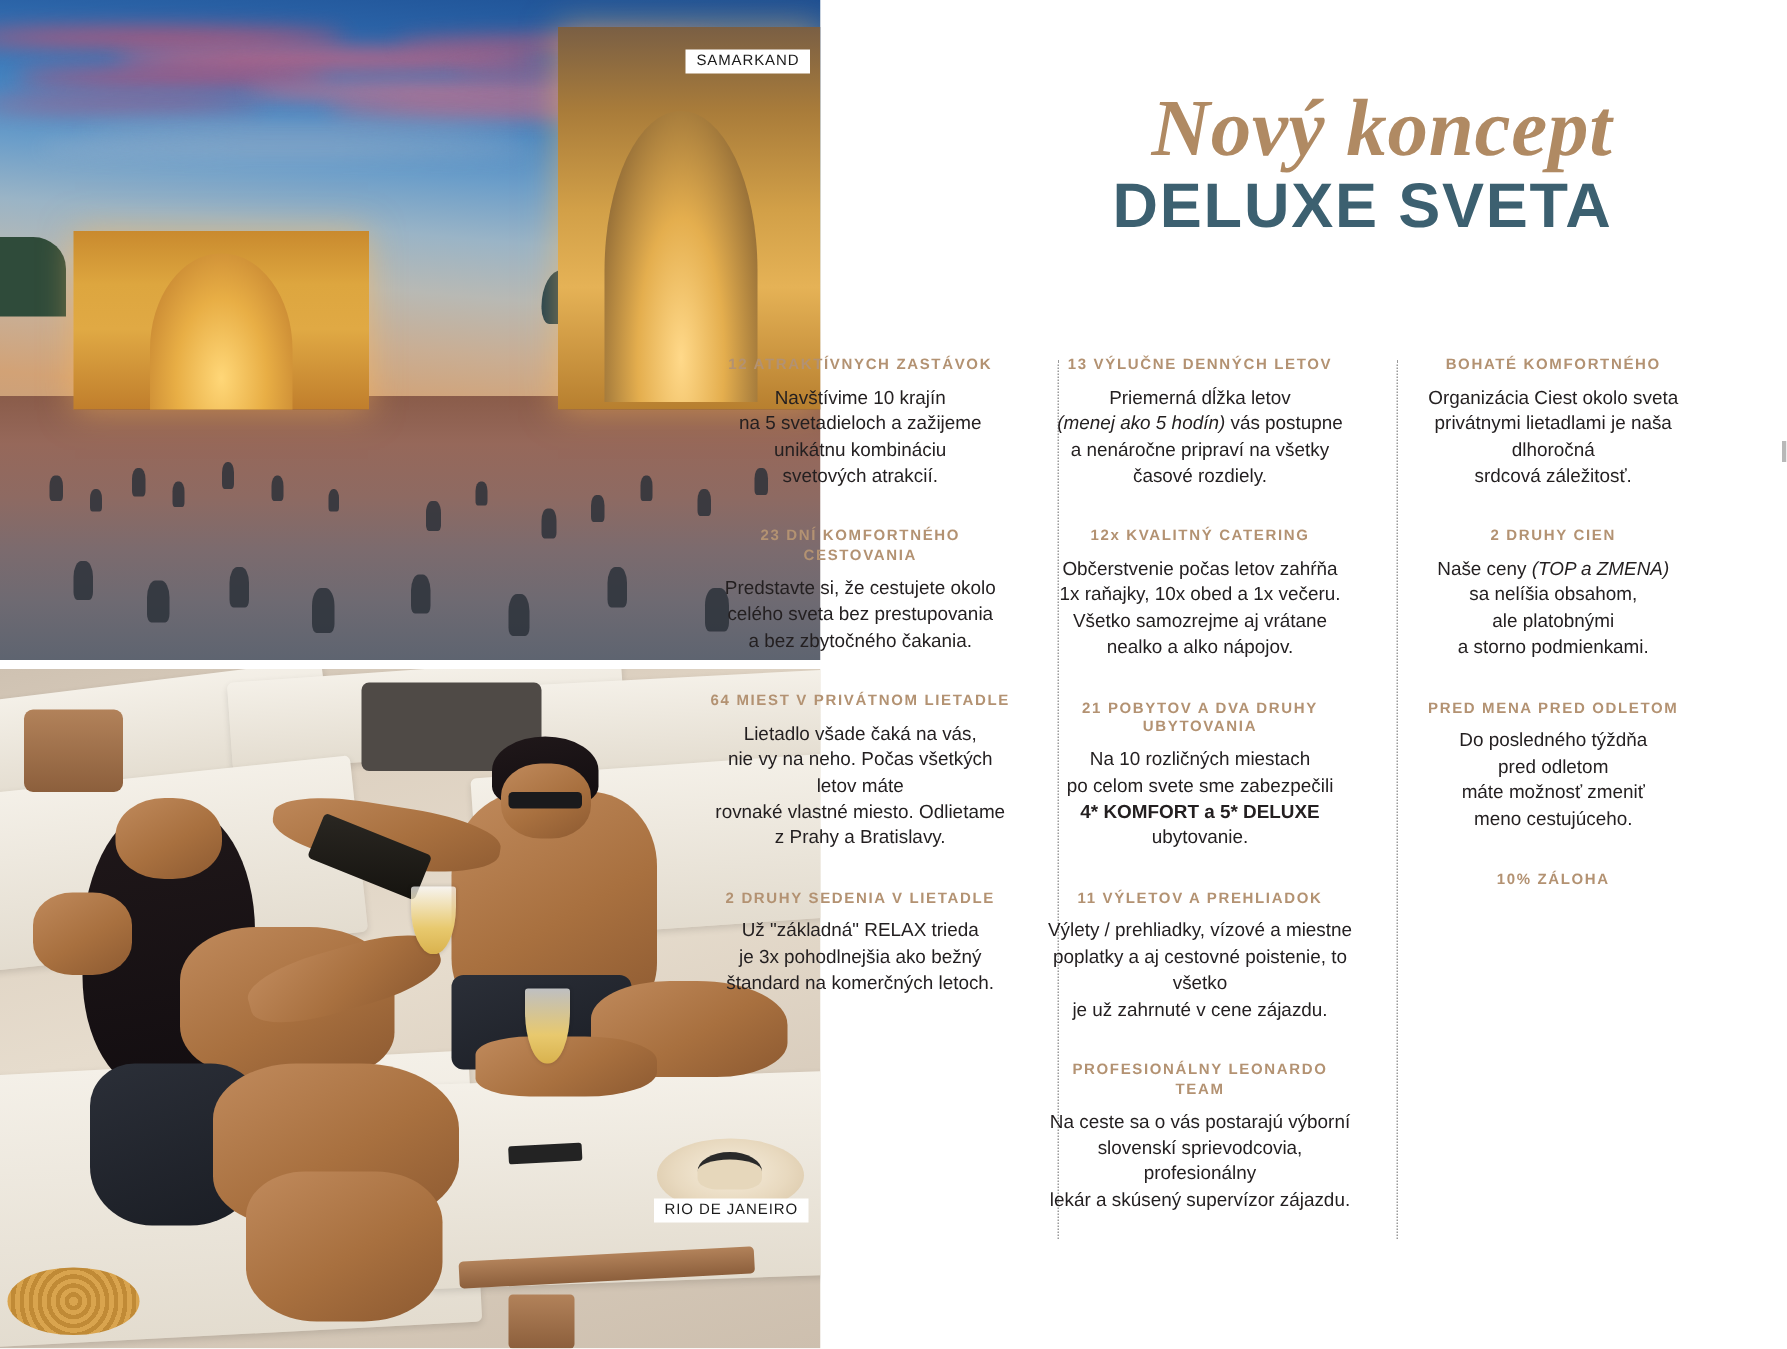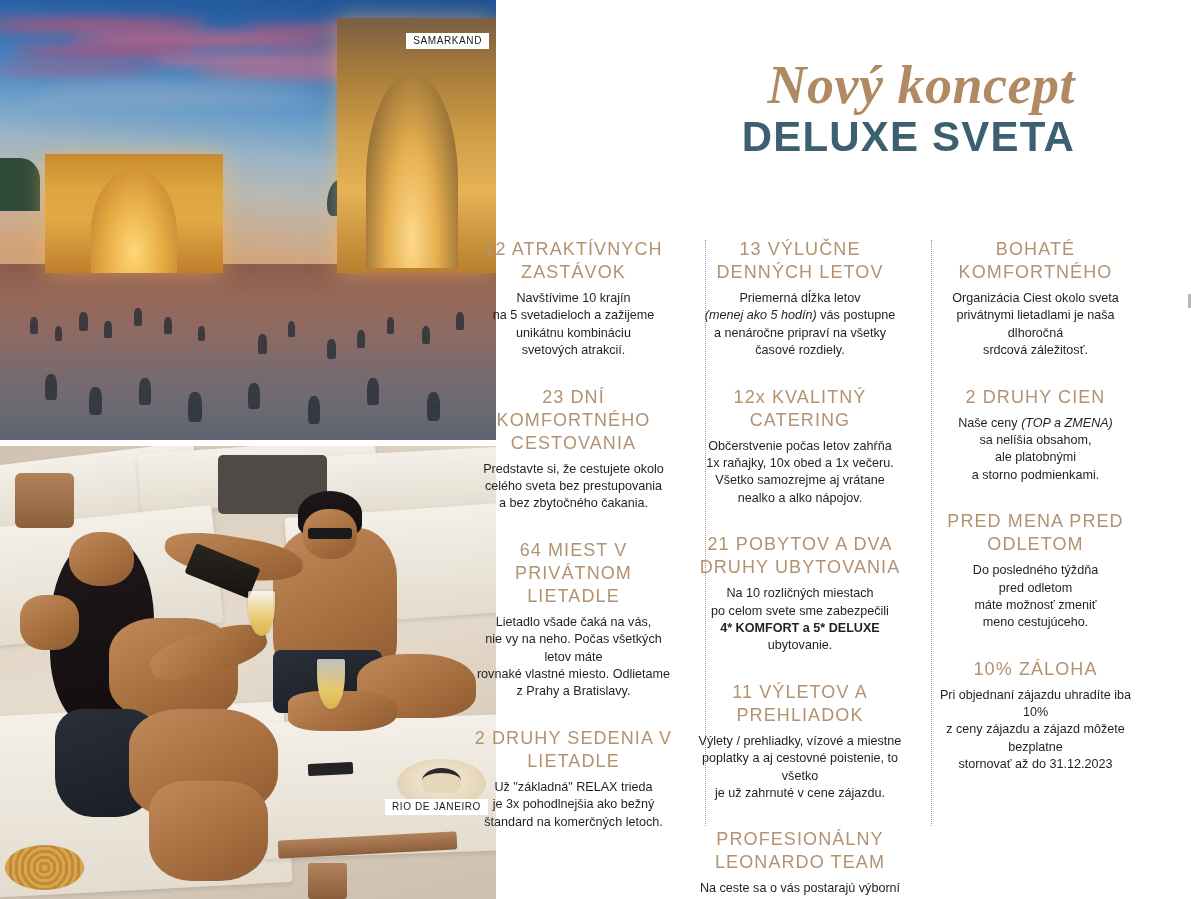--- a/index.html
+++ b/index.html
@@ -23,21 +23,21 @@
   .photo-col {
     position: absolute;
     left: 0; top: 0;
     width: 455px;
     height: 899px;
   }
 
   .photo {
     position: absolute;
     left: 0;
-    width: 496px;
+    width: 547px;
     overflow: hidden;
   }
 
   .photo-samarkand { top: 0; height: 440px; }
   .photo-rio { top: 446px; height: 453px; text-align: center; }
 
   .caption {
     position: absolute;
     background: #ffffff;
     color: #1a1a1a;
@@ -275,22 +275,22 @@
     border-left: 1px dotted #9a9a9a;
   }
   .div-1 { left: 250px; }
   .div-2 { left: 476px; }
 
   .block { text-align: center; margin-bottom: 26px; }
   .block:last-child { margin-bottom: 0; }
 
   .bh {
     font-family: "Liberation Sans", sans-serif;
-    font-weight: 400;
-    font-size: 18px;
+    font-weight: 700;
+    font-size: 10px;
     line-height: 1.28;
     letter-spacing: 1.1px;
     color: #b39272;
     margin-bottom: 6px;
   }
   .bb {
     font-family: "Liberation Sans", sans-serif;
     font-weight: 400;
     font-size: 12.6px;
     line-height: 1.38;
@@ -464,19 +464,18 @@
         <div class="block">
           <div class="bh">2 DRUHY CIEN</div>
           <div class="bb">Naše ceny <i>(TOP a ZMENA)</i><br>sa nelíšia obsahom,<br>ale platobnými<br>a storno podmienkami.</div>
         </div>
         <div class="block">
           <div class="bh">PRED MENA PRED ODLETOM</div>
           <div class="bb">Do posledného týždňa<br>pred odletom<br>máte možnosť zmeniť<br>meno cestujúceho.</div>
         </div>
         <div class="block">
           <div class="bh">10% ZÁLOHA</div>
-          <div class="bb">Pri objednaní zájazdu uhradíte iba 10%<br>z ceny zájazdu a zájazd môžete bezplatne<br>stornovať až do 31.12.2023</div>
         </div>
       </div>
 
     </div>
   </div>
 </div>
 
 </body></html>

